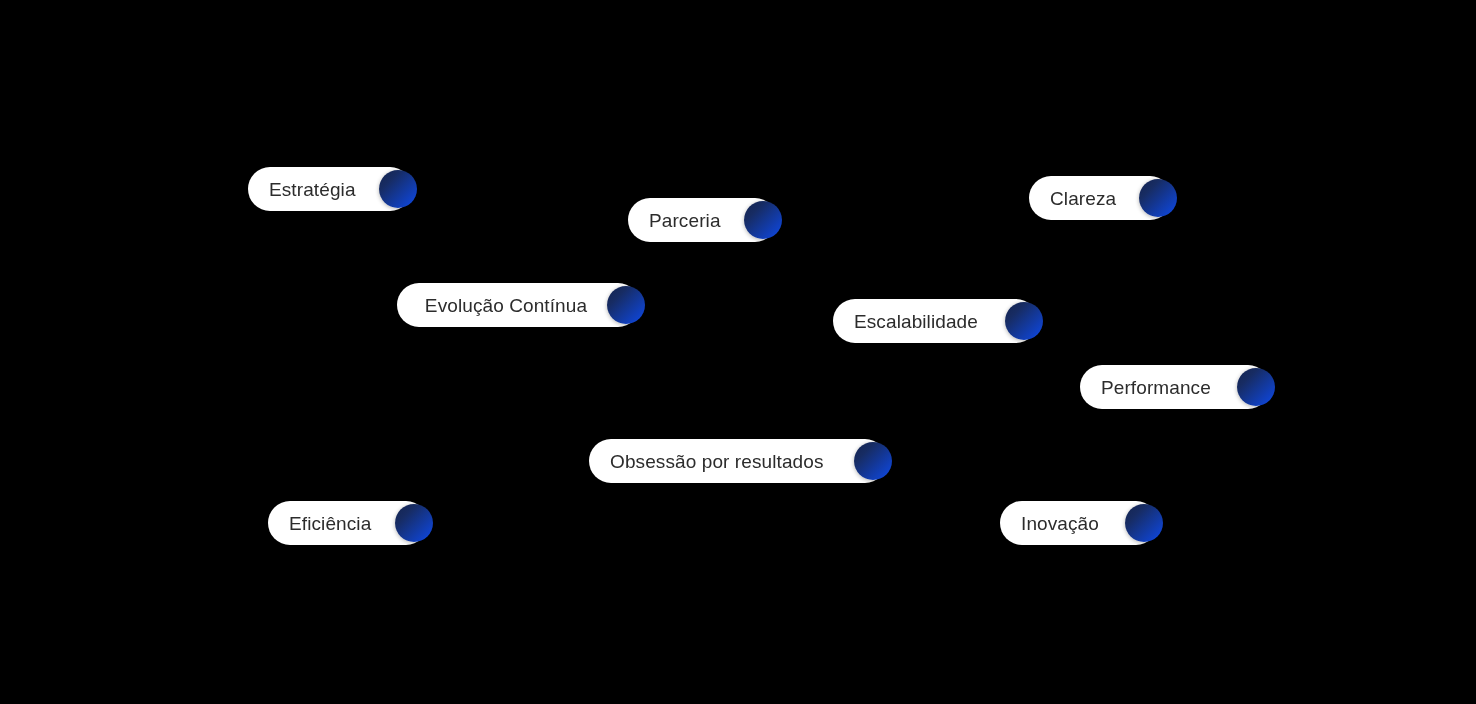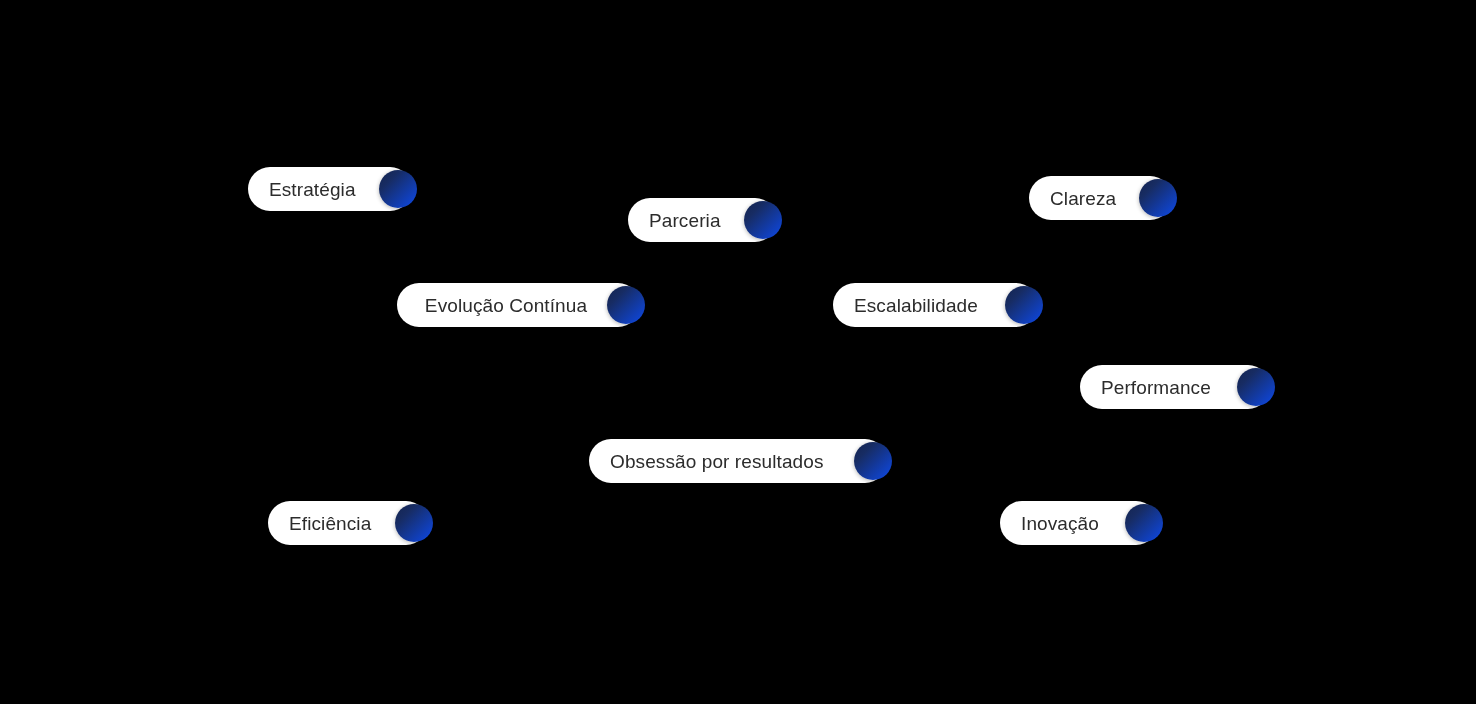--- a/index.html
+++ b/index.html
@@ -66,21 +66,21 @@
       <span class="pill-dot" style="background: linear-gradient(135deg, rgb(20, 35, 79) 0%, rgb(23, 44, 99) 28%, rgb(18, 59, 168) 65%, rgb(13, 73, 232) 100%);"></span>
     </div>
     <div class="value-pill" style="left: 628px; top: 198px; width: 149px;">
       <span class="pill-label">Parceria</span>
       <span class="pill-dot" style="background: linear-gradient(135deg, rgb(20, 35, 79) 0%, rgb(23, 44, 99) 28%, rgb(18, 59, 168) 65%, rgb(13, 73, 232) 100%);"></span>
     </div>
     <div class="value-pill" style="left: 397px; top: 283px; width: 243px; justify-content: center;">
       <span class="pill-label">Evolução Contínua</span>
       <span class="pill-dot" style="background: linear-gradient(135deg, rgb(20, 35, 79) 0%, rgb(23, 44, 99) 28%, rgb(18, 59, 168) 65%, rgb(13, 73, 232) 100%);"></span>
     </div>
-    <div class="value-pill" style="left: 833px; top: 283px; width: 205px; text-align: center;">
+    <div class="value-pill" style="left: 833px; top: 299px; width: 205px; text-align: center;">
       <span class="pill-label">Escalabilidade</span>
       <span class="pill-dot" style="background: linear-gradient(135deg, rgb(20, 35, 79) 0%, rgb(23, 44, 99) 28%, rgb(18, 59, 168) 65%, rgb(13, 73, 232) 100%);"></span>
     </div>
     <div class="value-pill" style="left: 589px; top: 439px; width: 298px;">
       <span class="pill-label">Obsessão por resultados</span>
       <span class="pill-dot" style="background: linear-gradient(135deg, rgb(20, 35, 79) 0%, rgb(23, 44, 99) 28%, rgb(18, 59, 168) 65%, rgb(13, 73, 232) 100%);"></span>
     </div>
     <div class="value-pill" style="left: 1080px; top: 365px; width: 190px;">
       <span class="pill-label">Performance</span>
       <span class="pill-dot" style="background: linear-gradient(135deg, rgb(20, 35, 79) 0%, rgb(23, 44, 99) 28%, rgb(18, 59, 168) 65%, rgb(13, 73, 232) 100%);"></span>

